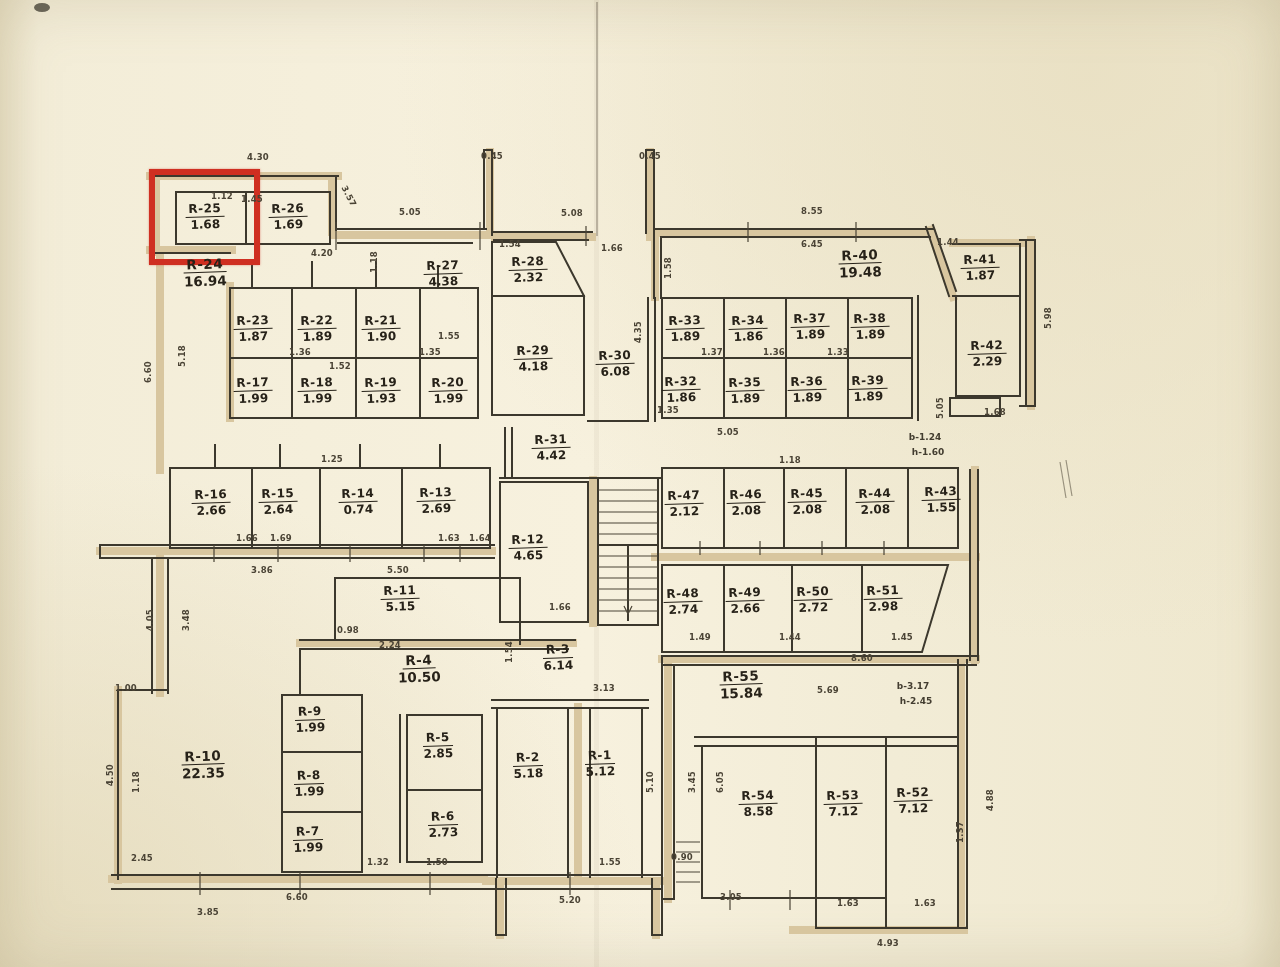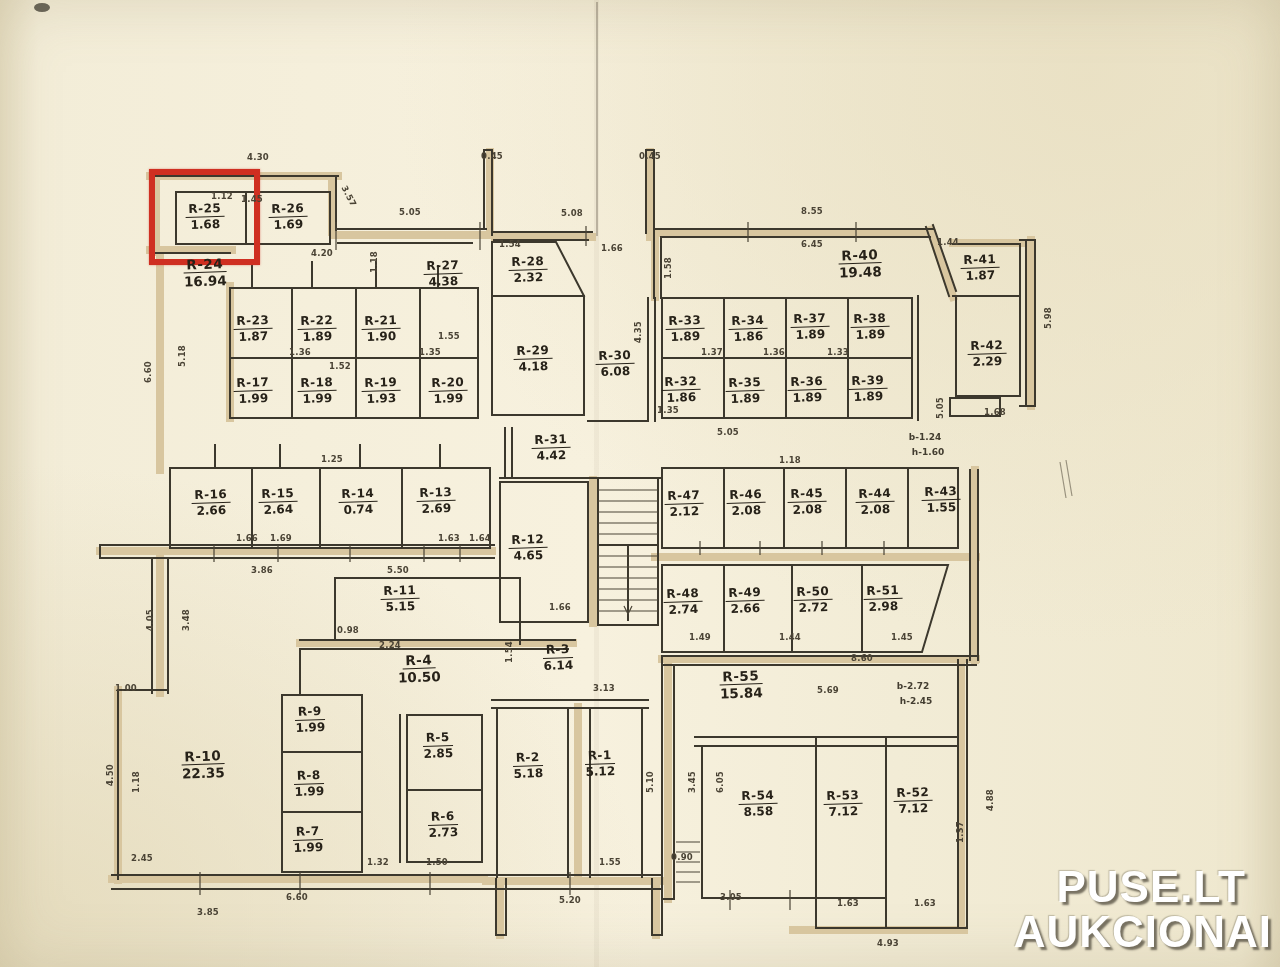--- a/index.html
+++ b/index.html
@@ -100,24 +100,20 @@
                M700,541 V555 M760,541 V555 M822,541 V555 M884,541 V555
                M336,222 V250 M480,222 V250 M586,226 V246 M748,222 V242 M856,222 V242
                M200,872 V895 M300,872 V895 M430,872 V895 M570,872 V895 M730,890 V910 M790,890 V910"></path>
       <path stroke="rgba(70,62,48,.5)" d="M597,2 V236 M1060,462 L1066,498 M1066,460 L1072,496"></path>
     </g>
   </svg>
 
   <div class="smudge"></div>
   <div class="highlight" style="border-color: rgb(207, 47, 33);"></div>
 
-  <div class="watermark">
-    <div class="wm1">PUSE.LT</div>
-    <div class="wm2">AUKCIONAI</div>
-  </div>
 <div class="room-label" style="left: 205px; top: 215px;"><span class="rid">R-25</span><span class="rarea">1.68</span></div>
     <div class="room-label" style="left: 288px; top: 215px;"><span class="rid">R-26</span><span class="rarea">1.69</span></div>
     <div class="room-label big" style="left: 205px; top: 272px;"><span class="rid">R-24</span><span class="rarea">16.94</span></div>
     <div class="room-label" style="left: 443px; top: 272px;"><span class="rid">R-27</span><span class="rarea">4.38</span></div>
     <div class="room-label" style="left: 528px; top: 268px;"><span class="rid">R-28</span><span class="rarea">2.32</span></div>
     <div class="room-label" style="left: 253px; top: 327px;"><span class="rid">R-23</span><span class="rarea">1.87</span></div>
     <div class="room-label" style="left: 317px; top: 327px;"><span class="rid">R-22</span><span class="rarea">1.89</span></div>
     <div class="room-label" style="left: 381px; top: 327px;"><span class="rid">R-21</span><span class="rarea">1.90</span></div>
     <div class="room-label" style="left: 253px; top: 389px;"><span class="rid">R-17</span><span class="rarea">1.99</span></div>
     <div class="room-label" style="left: 317px; top: 389px;"><span class="rid">R-18</span><span class="rarea">1.99</span></div>
@@ -232,15 +228,15 @@
     <div class="dim" style="left: 247px; top: 538px; transform: translate(-50%, -50%) rotate(0deg);">1.66</div>
     <div class="dim" style="left: 281px; top: 538px; transform: translate(-50%, -50%) rotate(0deg);">1.69</div>
     <div class="dim" style="left: 449px; top: 538px; transform: translate(-50%, -50%) rotate(0deg);">1.63</div>
     <div class="dim" style="left: 480px; top: 538px; transform: translate(-50%, -50%) rotate(0deg);">1.64</div>
     <div class="dim" style="left: 560px; top: 607px; transform: translate(-50%, -50%) rotate(0deg);">1.66</div>
     <div class="dim" style="left: 700px; top: 637px; transform: translate(-50%, -50%) rotate(0deg);">1.49</div>
     <div class="dim" style="left: 790px; top: 637px; transform: translate(-50%, -50%) rotate(0deg);">1.44</div>
     <div class="dim" style="left: 902px; top: 637px; transform: translate(-50%, -50%) rotate(0deg);">1.45</div>
     <div class="ann" style="left: 925px; top: 437px;">b-1.24</div>
     <div class="ann" style="left: 928px; top: 452px;">h-1.60</div>
-    <div class="ann" style="left: 913px; top: 686px;">b-2.72</div>
+    <div class="ann" style="left: 913px; top: 686px;">b-3.17</div>
     <div class="ann" style="left: 916px; top: 701px;">h-2.45</div>
   </div>
 
 </body></html>

